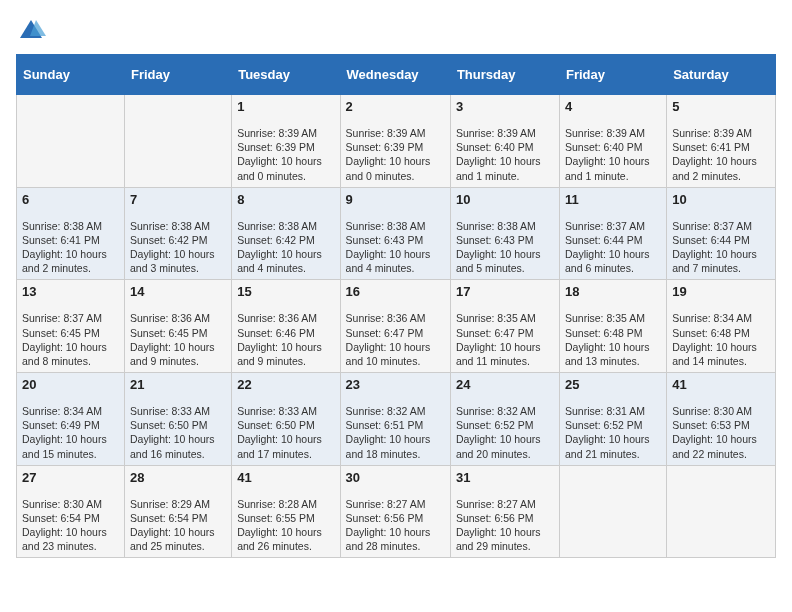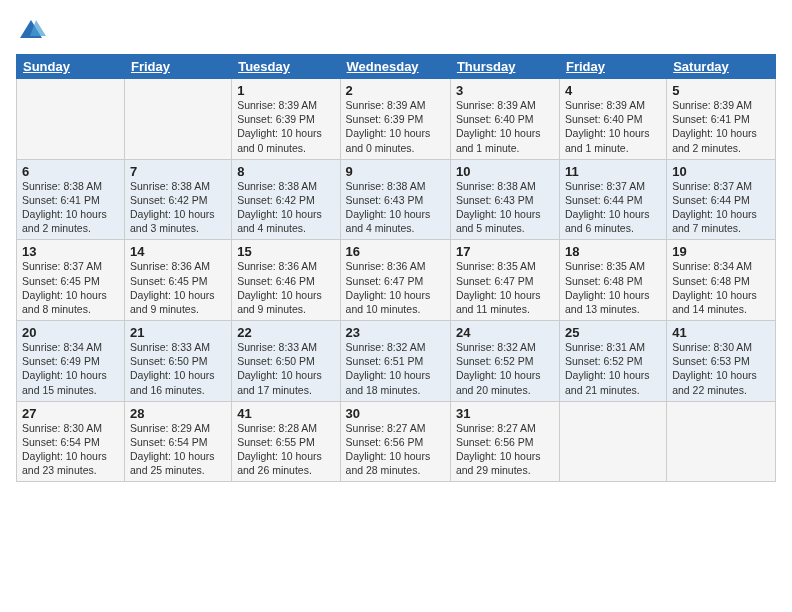--- a/index.html
+++ b/index.html
@@ -55,24 +55,23 @@
     }
     table {
       width: 100%;
       border-collapse: collapse;
     }
     thead th {
       background-color: #2a6db5;
       color: #fff;
       font-size: 13px;
       font-weight: bold;
-      padding: 4px 6px;
+      padding: 12px 6px;
       text-align: left;
       border: 1px solid #2a6db5;
-      text-decoration: underline;
     }
     tbody td {
       border: 1px solid #ccc;
       vertical-align: top;
       padding: 4px 5px;
       width: 113px;
       min-height: 70px;
     }
     tbody tr:nth-child(odd) td {
       background-color: #f5f5f5;
@@ -83,20 +82,21 @@
     .day-num {
       font-size: 13px;
       font-weight: bold;
       color: #222;
       display: block;
     }
     .day-info {
       font-size: 10.5px;
       color: #333;
       line-height: 1.35;
+      margin-top: 12px;
     }
     .empty-cell {
       background-color: #f5f5f5;
     }
   </style>
 </head>
 <body>
 
 <div class="header">
   <div class="logo">

